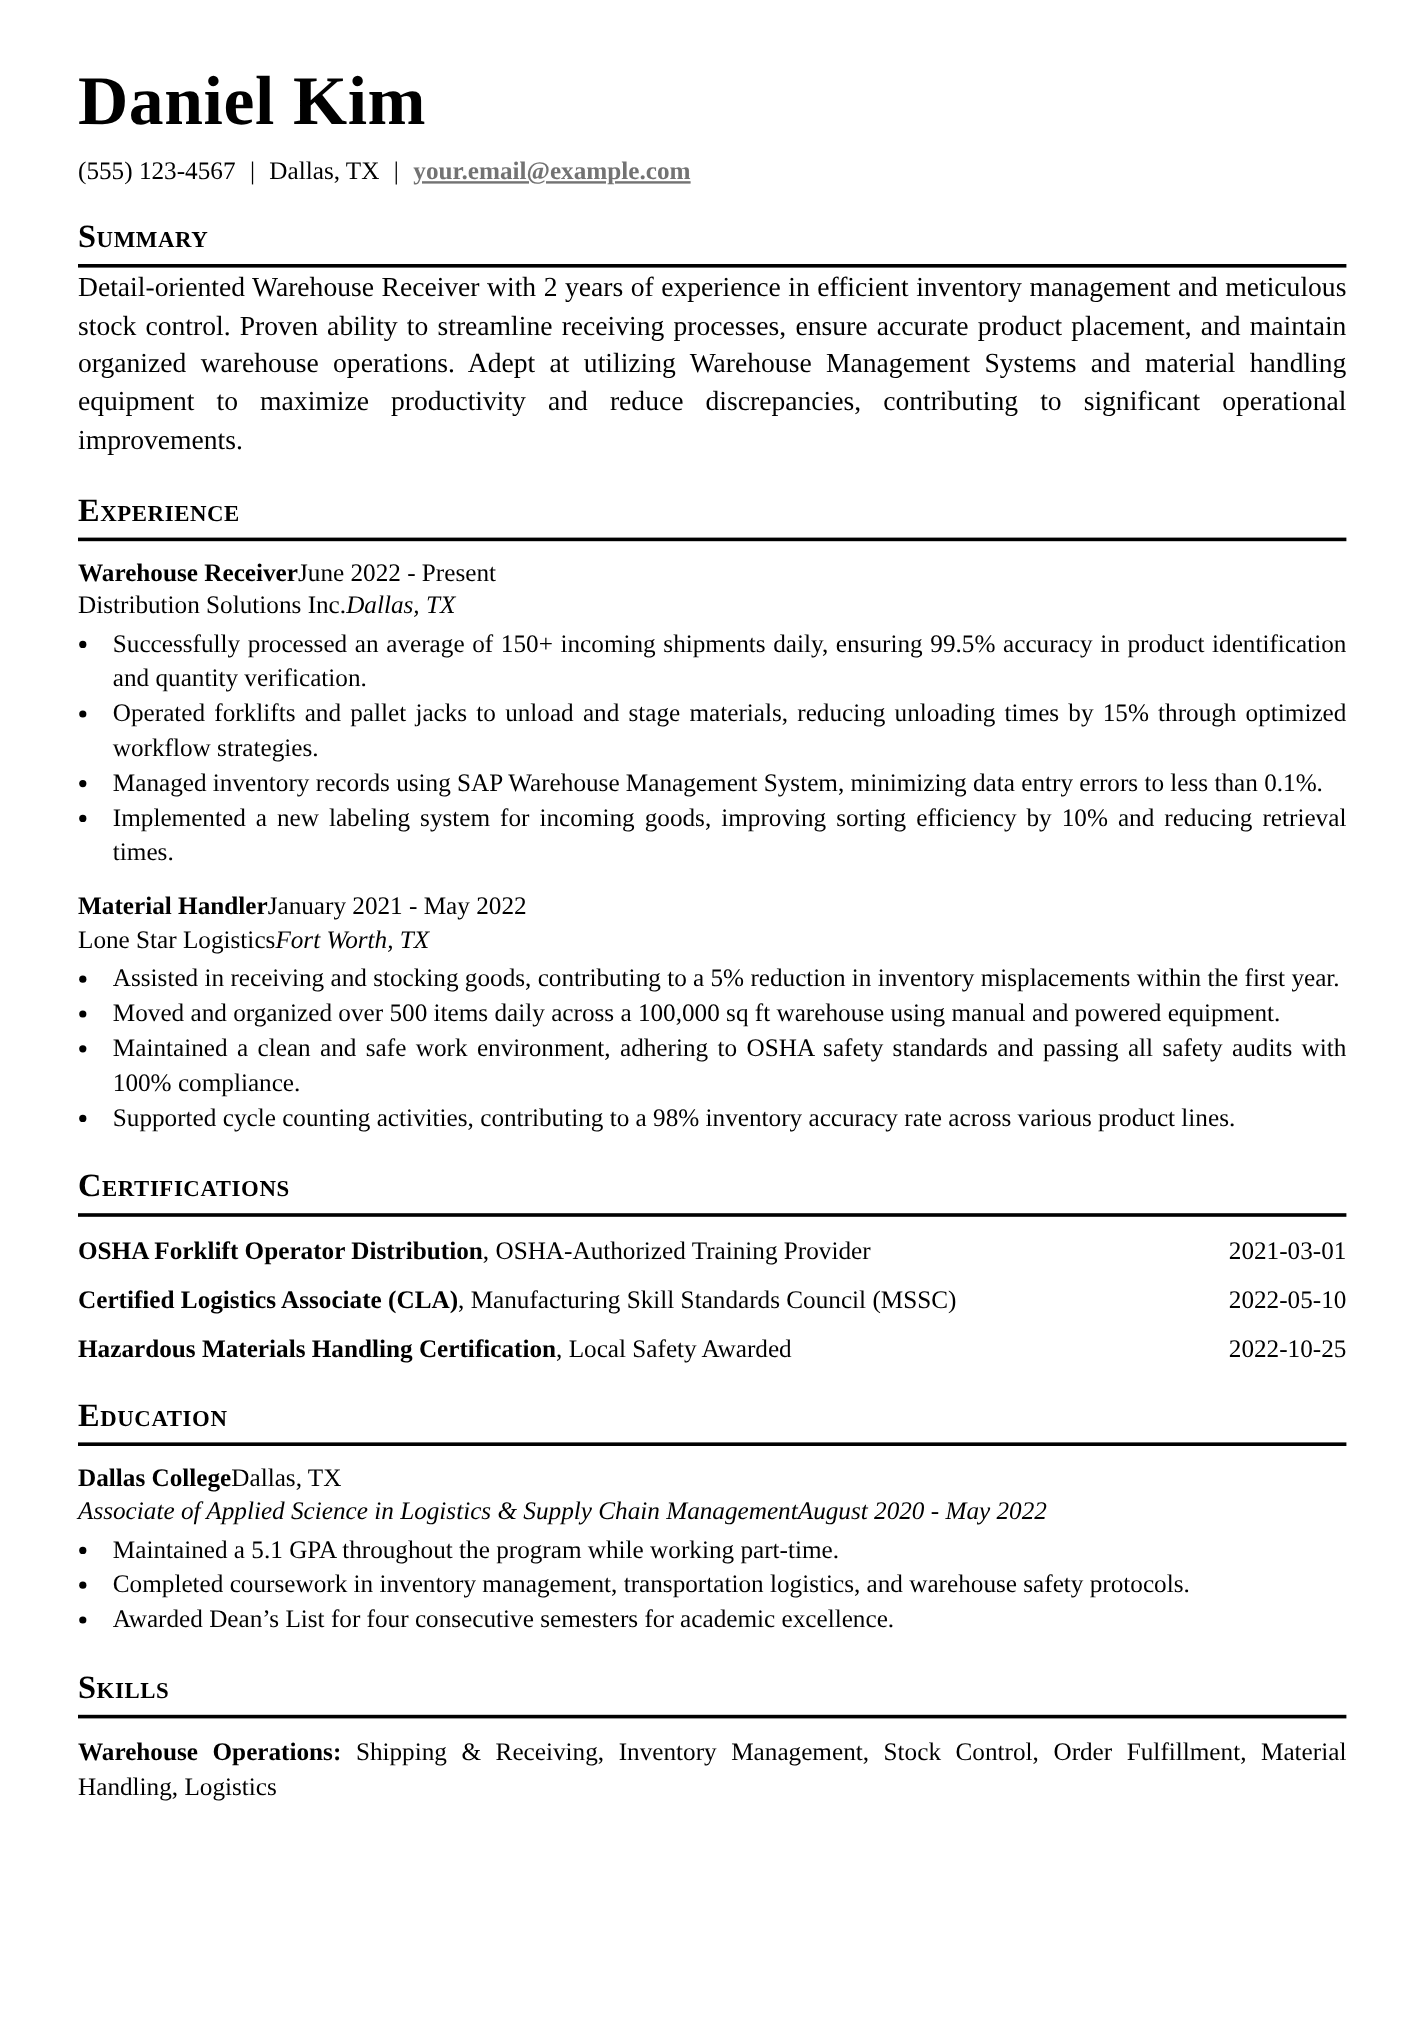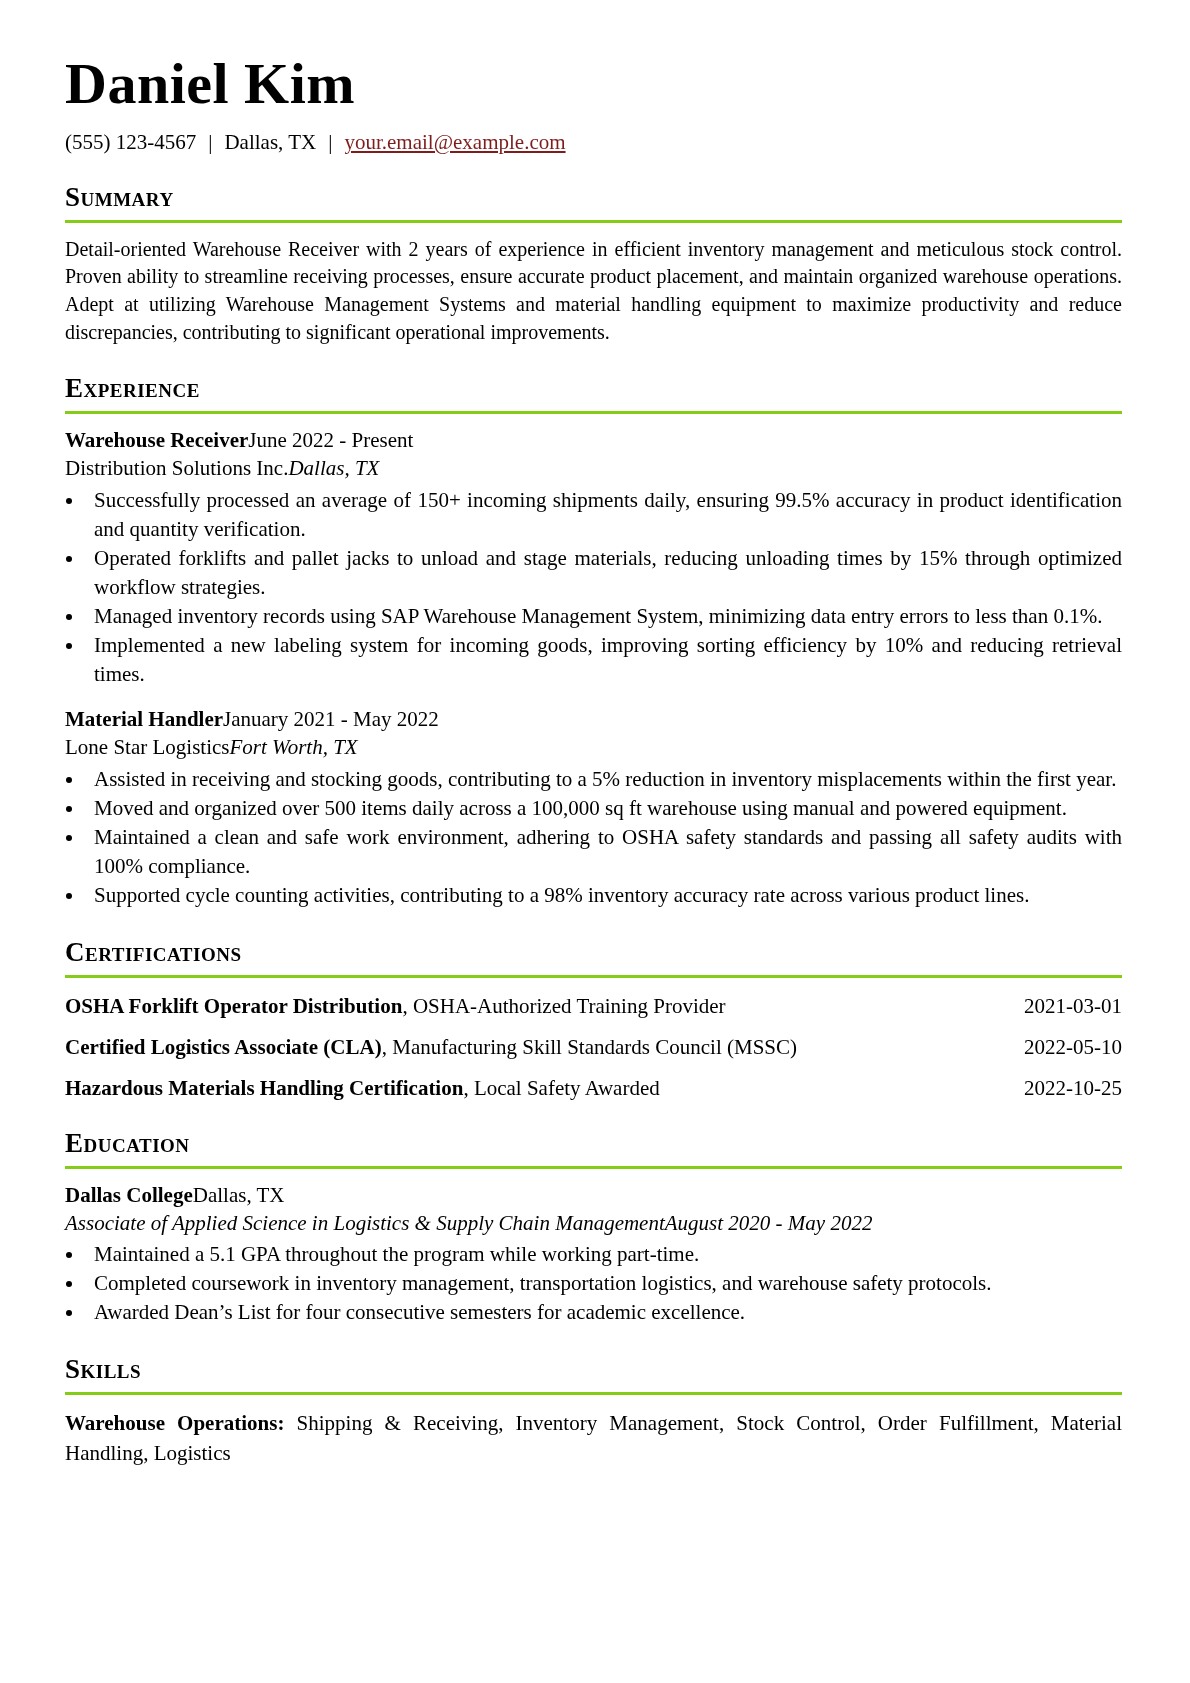--- a/index.html
+++ b/index.html
@@ -23,36 +23,37 @@
   }
   .contact-line {
     margin-top: 15px;
     font-size: 21px;
   }
   .contact-sep {
     display: inline-block;
     padding: 0 12px;
   }
   .email-link {
-    color: #7f1d1d;
+    color: #737373;
     text-decoration: underline;
     cursor: pointer;
+    font-weight: bold;
   }
   .section { margin-top: 27px; }
   .section-heading {
     font-size: 27px;
     font-weight: bold;
     font-variant: small-caps;
     letter-spacing: 0.5px;
     padding-bottom: 7px;
-    border-bottom: 3px solid #84cc16;
+    border-bottom: 3px solid #000000;
   }
   .body-text {
-    margin-top: 13px;
-    font-size: 20px;
+    margin-top: 1px;
+    font-size: 23px;
     line-height: 1.38;
     text-align: justify;
     hyphens: auto;
   }
   .entry { margin-top: 13px; }
   .entry + .entry { margin-top: 17px; }
   .row {
     display: flex;
     justify-content: flex-start;
     align-items: baseline;

